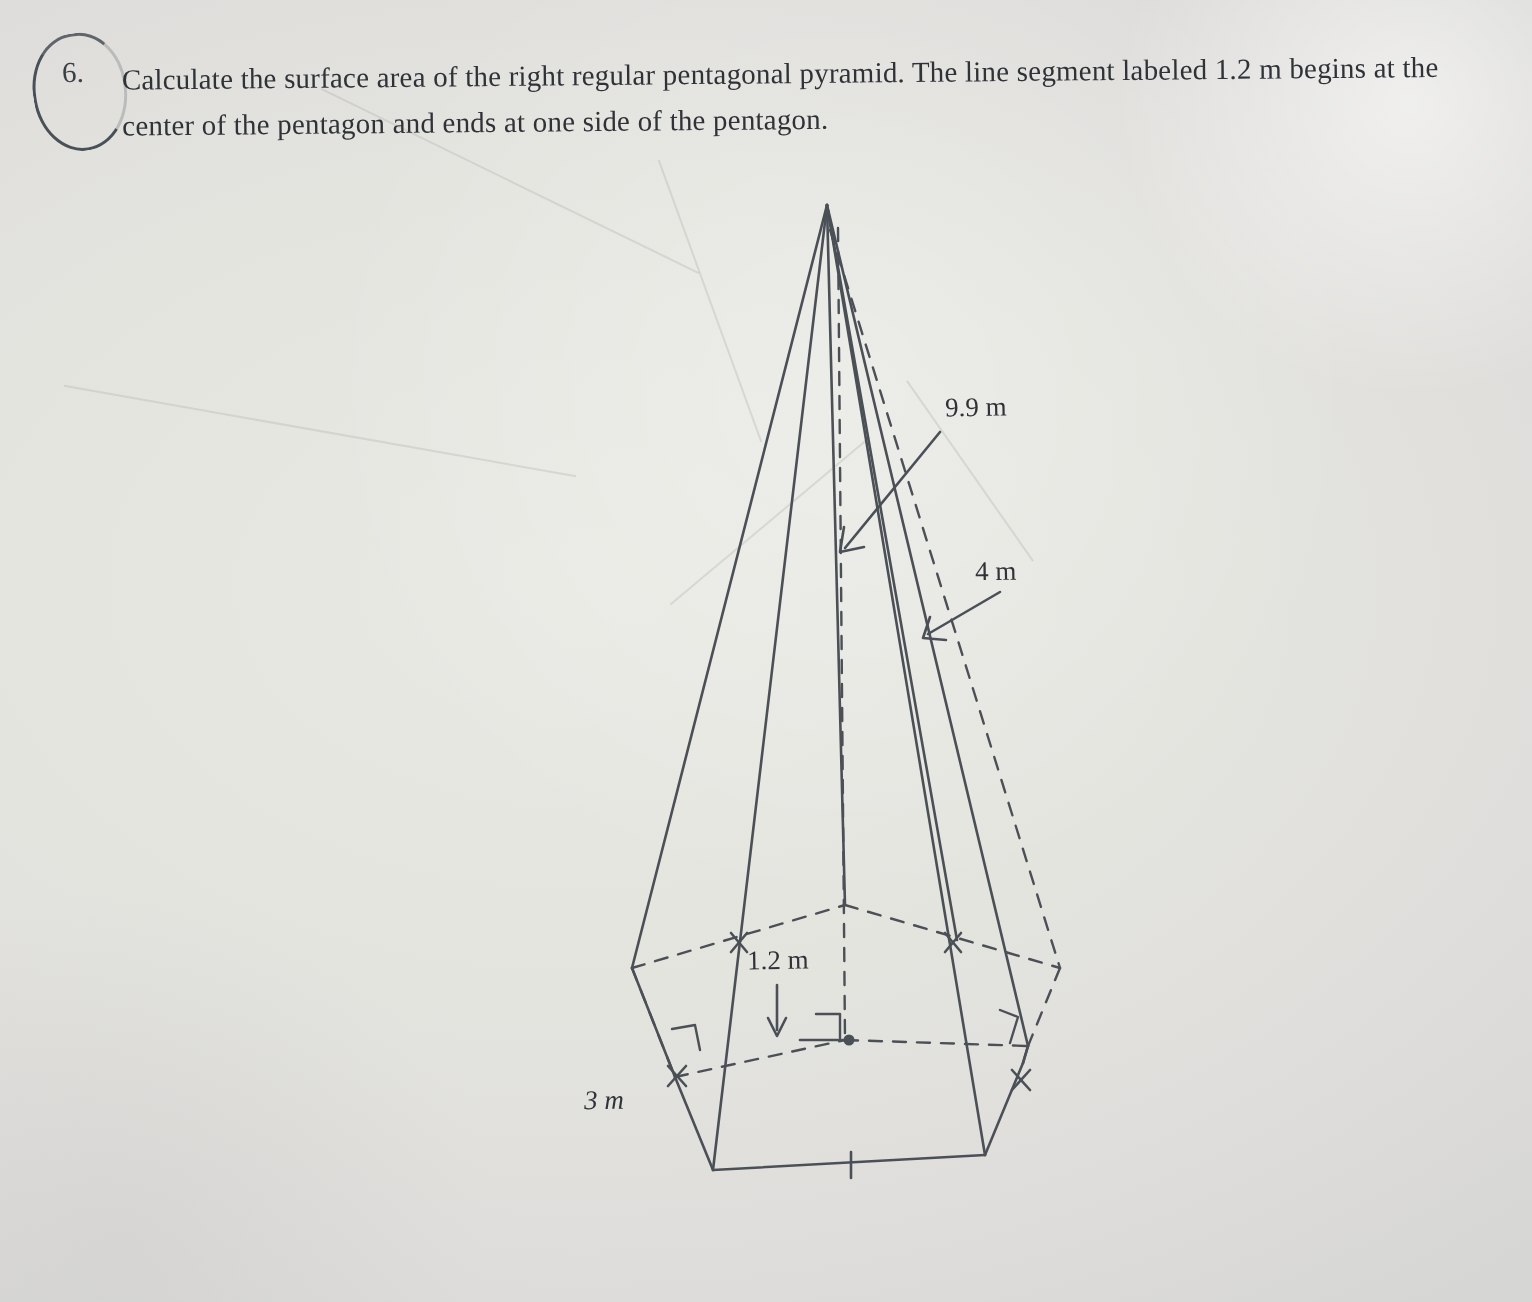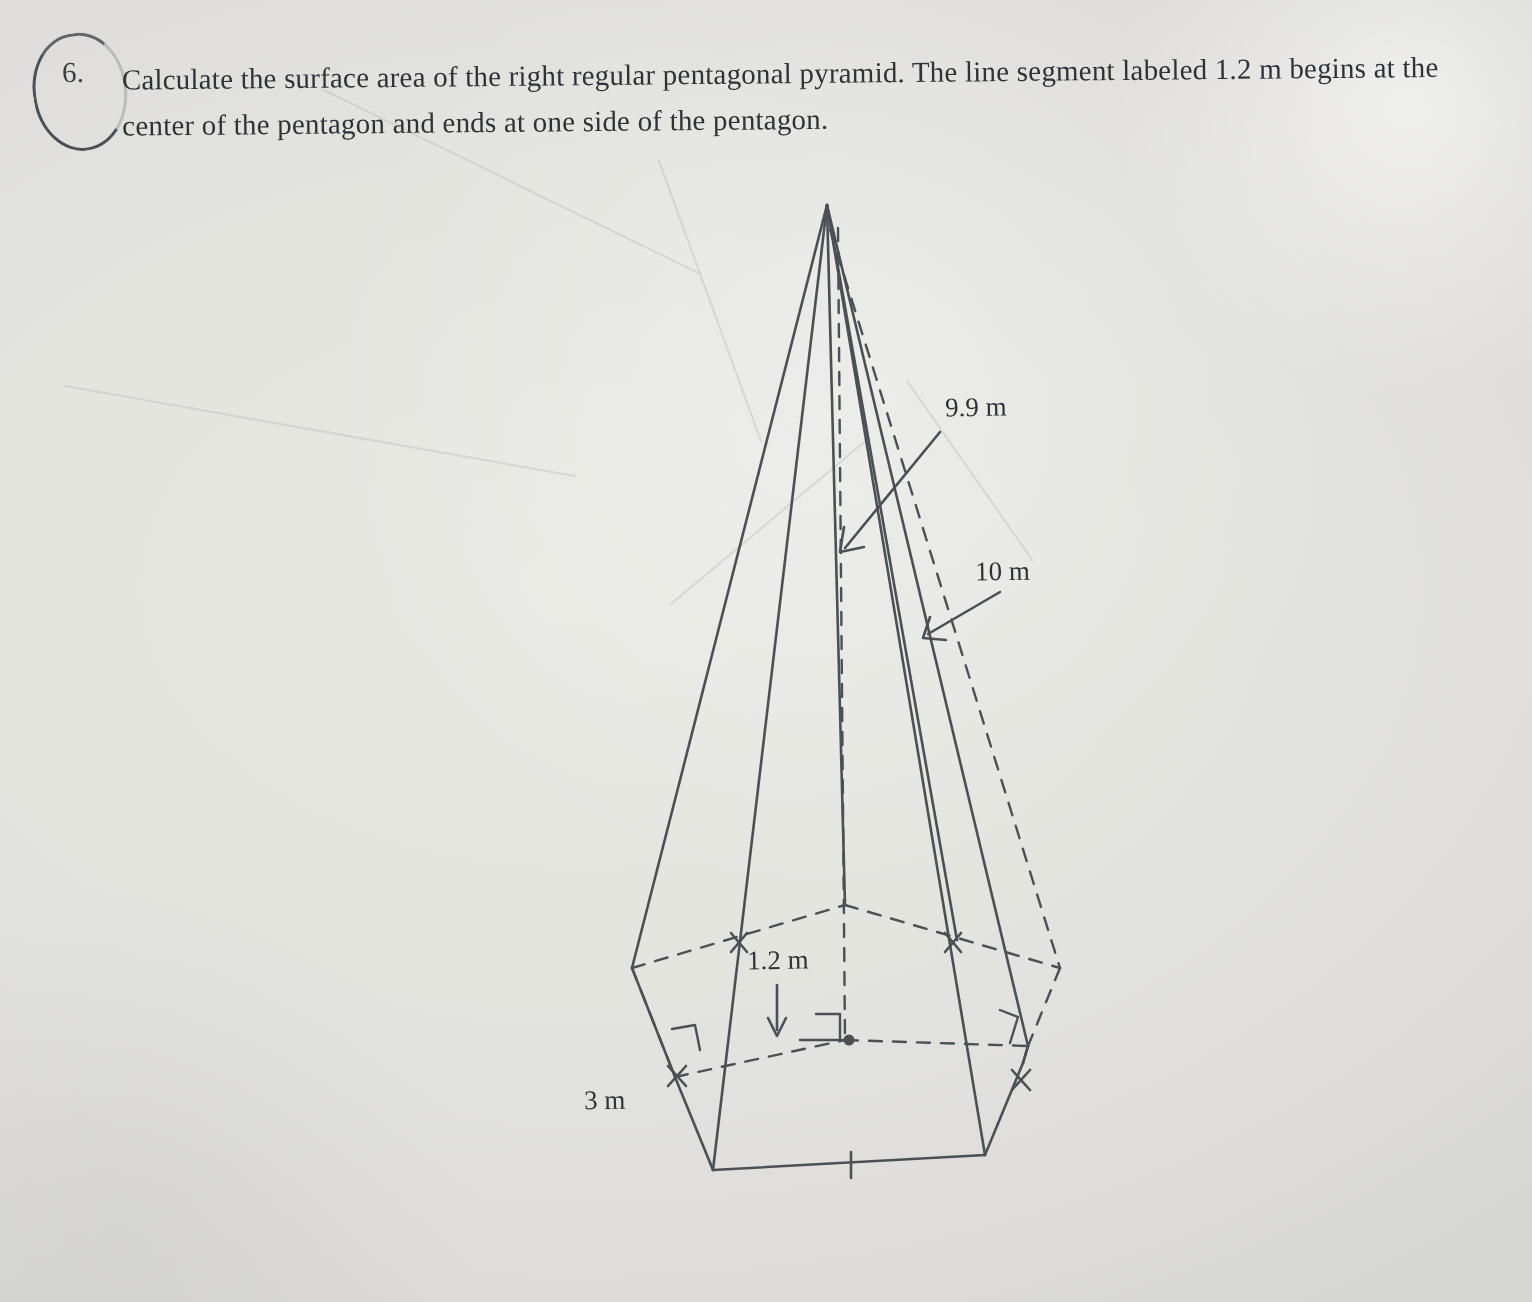--- a/index.html
+++ b/index.html
@@ -84,21 +84,21 @@
   .lbl {
     position: absolute;
     font-size: 27px;
     color: #2f3338;
     font-family: "Liberation Serif", serif;
     white-space: nowrap;
   }
   #lbl-99 { left: 945px; top: 392px; transform: rotate(-1deg); }
   #lbl-10 { left: 975px; top: 556px; transform: rotate(-1deg); }
   #lbl-12 { left: 747px; top: 945px; transform: rotate(-1deg); }
-  #lbl-3  { left: 584px; top: 1085px; transform: rotate(-1deg); }
+  #lbl-3  { left: 584px; top: 1085px; transform: rotate(-1deg); font-style: italic; }
 </style>
 </head>
 <body>
 
 <div id="page">
 
   <div class="crease" style="left:300px; top:180px; width:420px; height:2px; transform:rotate(26deg);"></div>
   <div class="crease" style="left:560px; top:300px; width:300px; height:2px; transform:rotate(70deg);"></div>
   <div class="crease" style="left:640px; top:520px; width:260px; height:2px; transform:rotate(-40deg);"></div>
   <div class="crease" style="left:860px; top:470px; width:220px; height:2px; transform:rotate(55deg);"></div>
@@ -182,17 +182,17 @@
       <g stroke-width="2.6">
         <path d="M 1000 592 L 928 634"></path>
         <path d="M 930 617 L 923 638 L 946 640"></path>
       </g>
 
       <path d="M 1023 1063 L 1028 1046"></path>
     </g>
   </svg>
 
   <div class="lbl" id="lbl-99">9.9 m</div>
-  <div class="lbl" id="lbl-10">10 m</div>
+  <div class="lbl" id="lbl-10">4 m</div>
   <div class="lbl" id="lbl-12">1.2 m</div>
   <div class="lbl" id="lbl-3">3 m</div>
 
 </div>
 
 </body></html>

